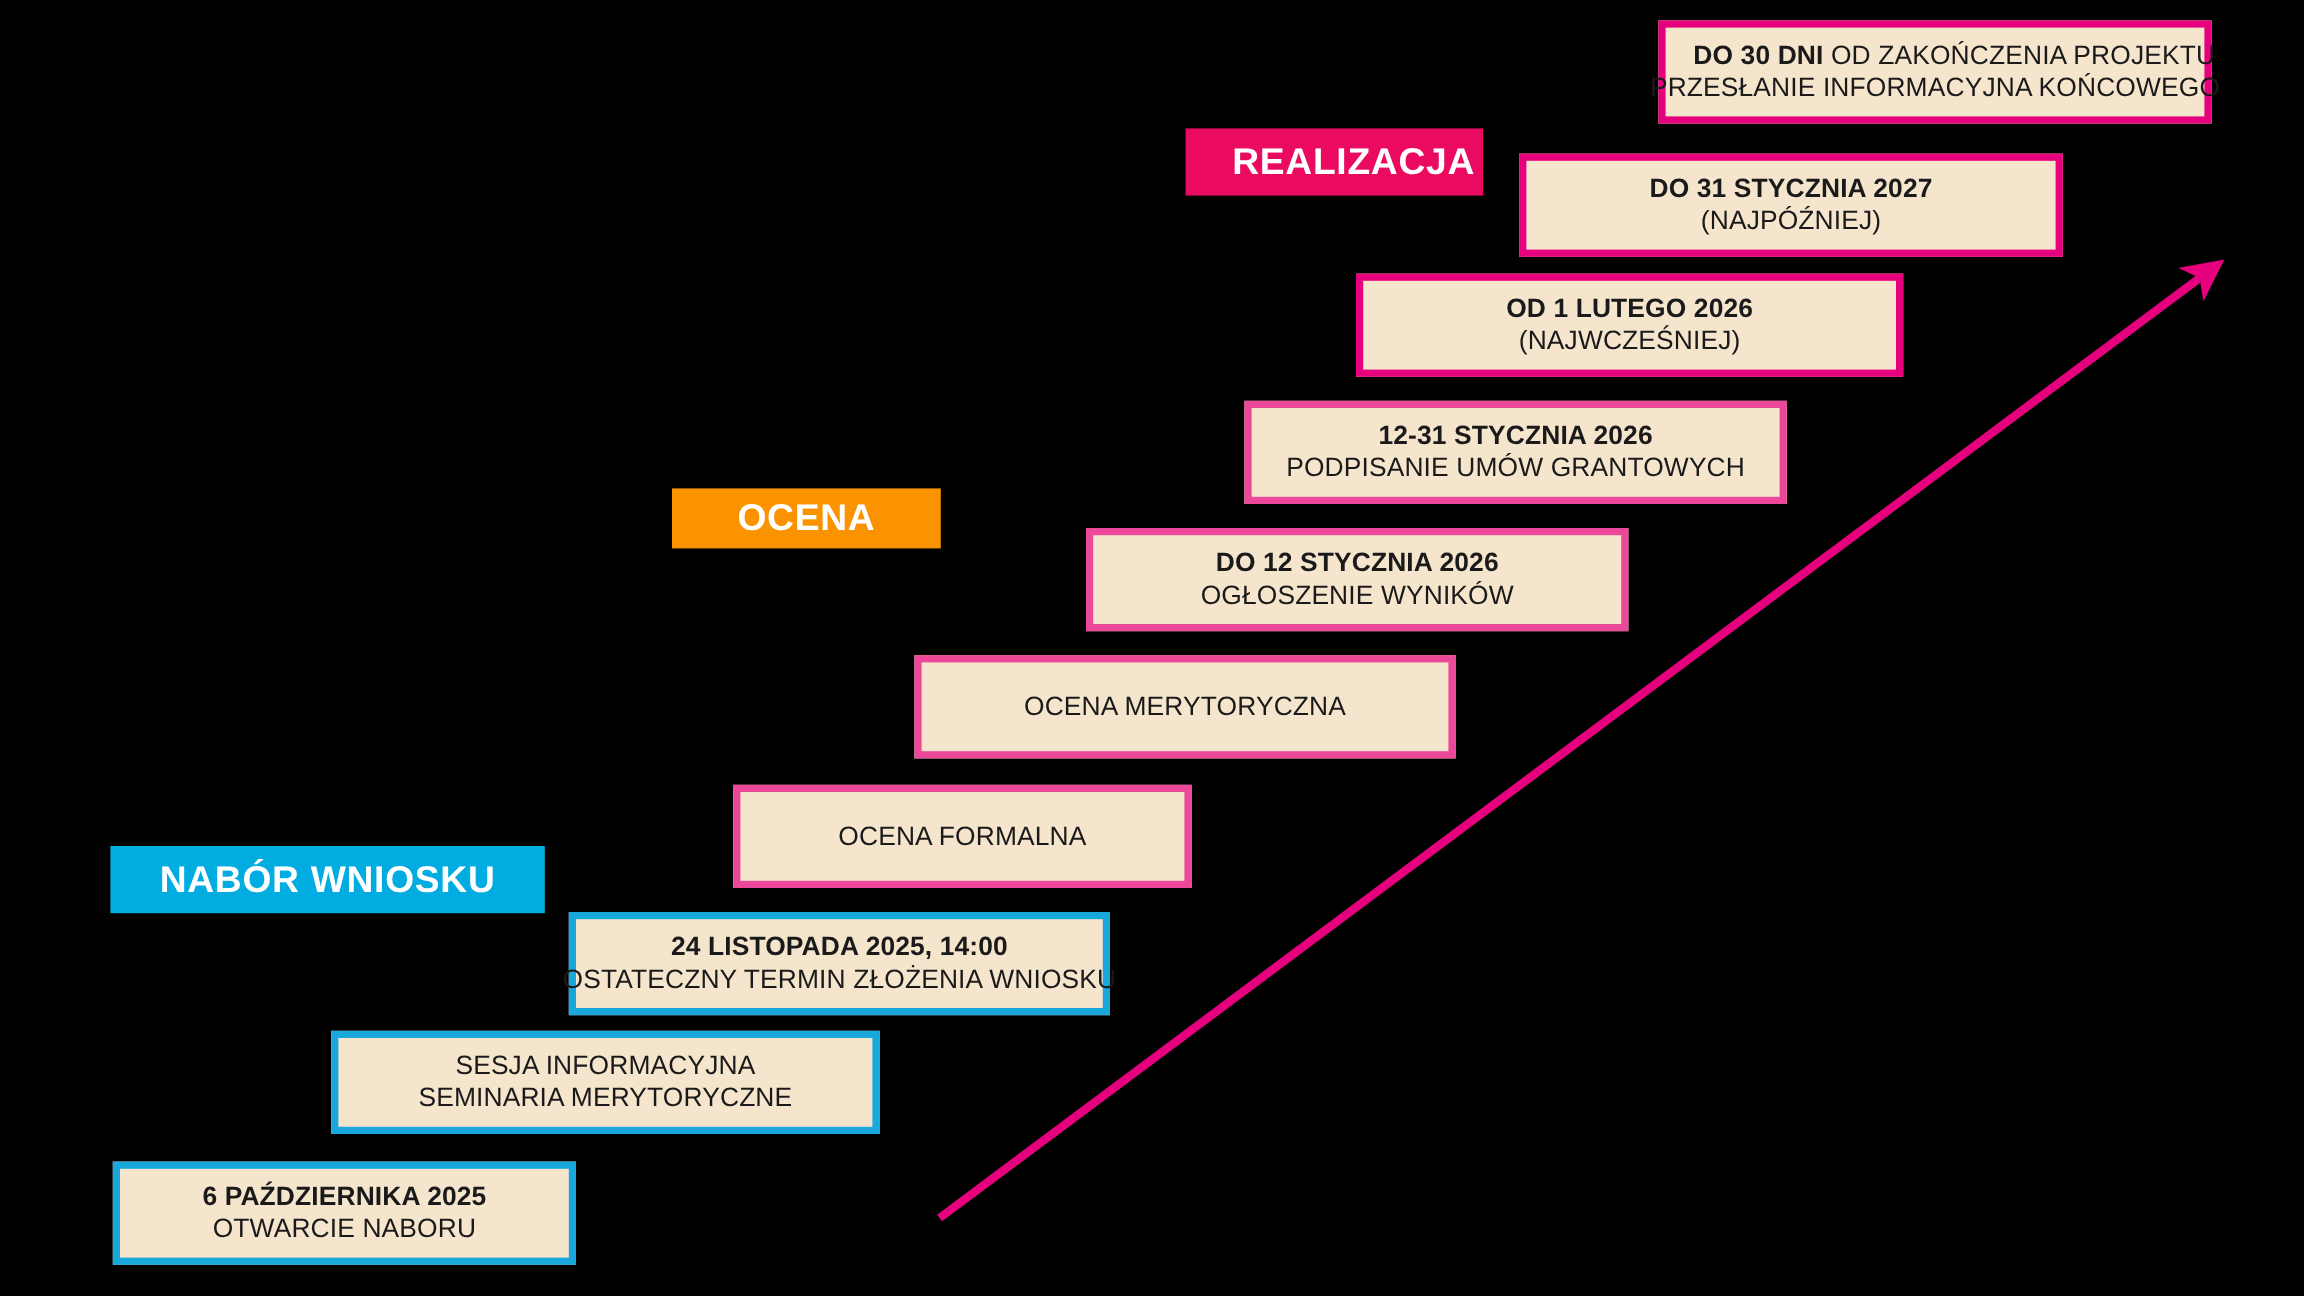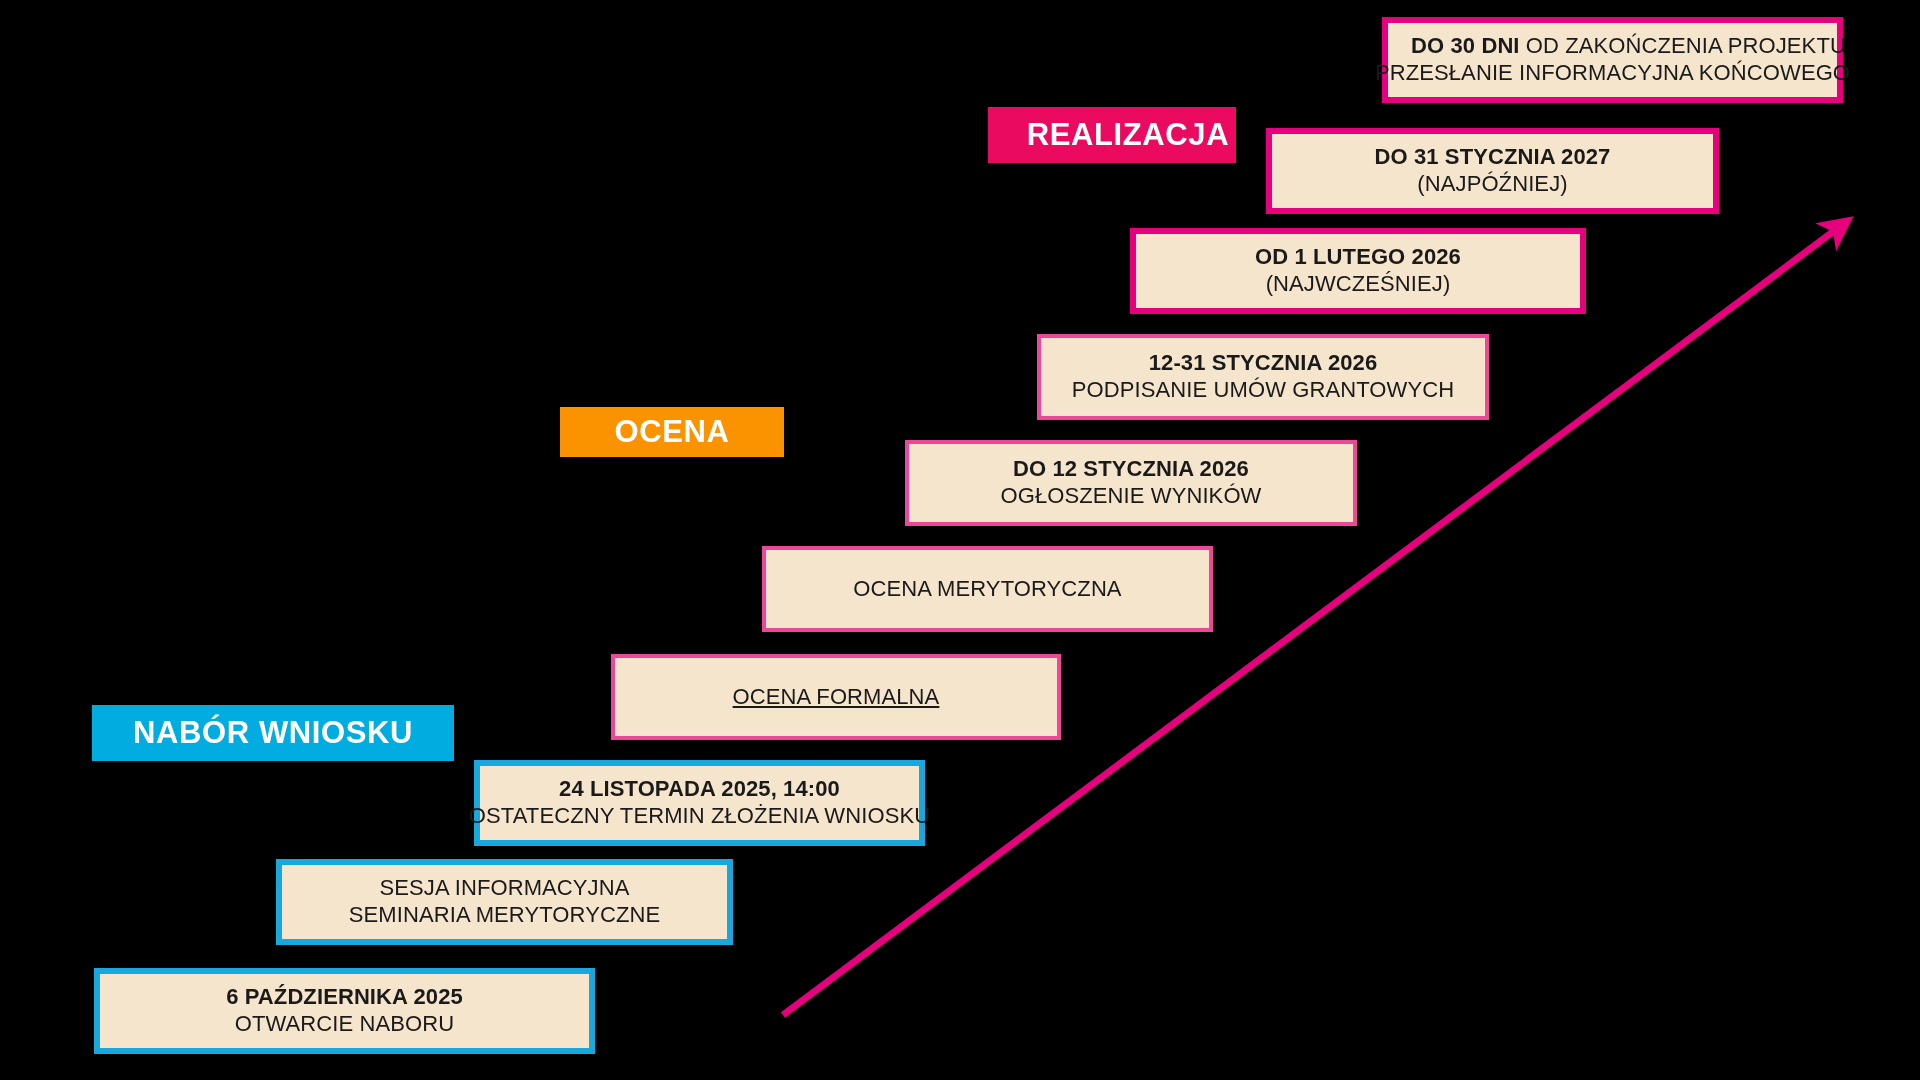--- a/index.html
+++ b/index.html
@@ -55,21 +55,21 @@
     font-size: 22px;
     letter-spacing: .1px;
     white-space: nowrap;
   }
   .step-box .line-mixed b { font-weight: bold; margin-left: 32px; }
 
   .step-box.single .line-plain { font-size: 22px; }
 
   
   .bd-blue   { border: 6px solid #19a8dc; }
-  .bd-orange { border: 4px solid #ec4899; }
+  .bd-orange { border: 6px solid #ec4899; }
   .bd-pink   { border: 6px solid #e6007e; }
 
   
   .phase-badge {
     position: absolute;
     box-sizing: border-box;
     display: flex;
     align-items: center;
     justify-content: center;
     color: #ffffff;
@@ -95,33 +95,33 @@
     </defs>
     <line id="arrow-line" stroke="#e6007e" stroke-width="7" marker-end="url(#arrowhead)" x1="783" y1="1015" x2="1838" y2="228"></line>
   </svg>
 
   <div id="phase-layer">
       <div class="phase-badge bg-blue" style="left: 92px; top: 705px; width: 362px; height: 56px; background: rgb(0, 172, 224);">NABÓR WNIOSKU</div>
       <div class="phase-badge bg-orange" style="left: 560px; top: 407px; width: 224px; height: 50px; background: rgb(251, 147, 0);">OCENA</div>
       <div class="phase-badge bg-pink" style="left: 988px; top: 107px; width: 248px; height: 56px; background: rgb(234, 10, 96);">REALIZACJA</div>
     </div>
   <div id="steps-layer">
-      <div class="step-box bd-blue" style="left: 94px; top: 968px; width: 501px; height: 86px; text-align: right;">
+      <div class="step-box bd-blue" style="left: 94px; top: 968px; width: 386px; height: 86px; text-align: right;">
         <div class="line-bold">6 PAŹDZIERNIKA 2025</div>
         <div class="line-plain">OTWARCIE NABORU</div>
       </div>
       <div class="step-box bd-blue" style="left: 276px; top: 859px; width: 457px; height: 86px;">
         <div class="line-plain">SESJA INFORMACYJNA</div>
         <div class="line-plain">SEMINARIA MERYTORYCZNE</div>
       </div>
       <div class="step-box bd-blue" style="left: 474px; top: 760px; width: 451px; height: 86px;">
         <div class="line-bold">24 LISTOPADA 2025, 14:00</div>
         <div class="line-plain">OSTATECZNY TERMIN ZŁOŻENIA WNIOSKU</div>
       </div>
-      <div class="step-box bd-orange single" style="left: 611px; top: 654px; width: 450px; height: 86px; text-decoration: underline;">
+      <div class="step-box bd-orange single" style="left: 611px; top: 654px; width: 382px; height: 86px;">
         <div class="line-plain">OCENA FORMALNA</div>
       </div>
       <div class="step-box bd-orange single" style="left: 762px; top: 546px; width: 451px; height: 86px;">
         <div class="line-plain">OCENA MERYTORYCZNA</div>
       </div>
       <div class="step-box bd-orange" style="left: 905px; top: 440px; width: 452px; height: 86px;">
         <div class="line-bold">DO 12 STYCZNIA 2026</div>
         <div class="line-plain">OGŁOSZENIE WYNIKÓW</div>
       </div>
       <div class="step-box bd-orange" style="left: 1037px; top: 334px; width: 452px; height: 86px;">

